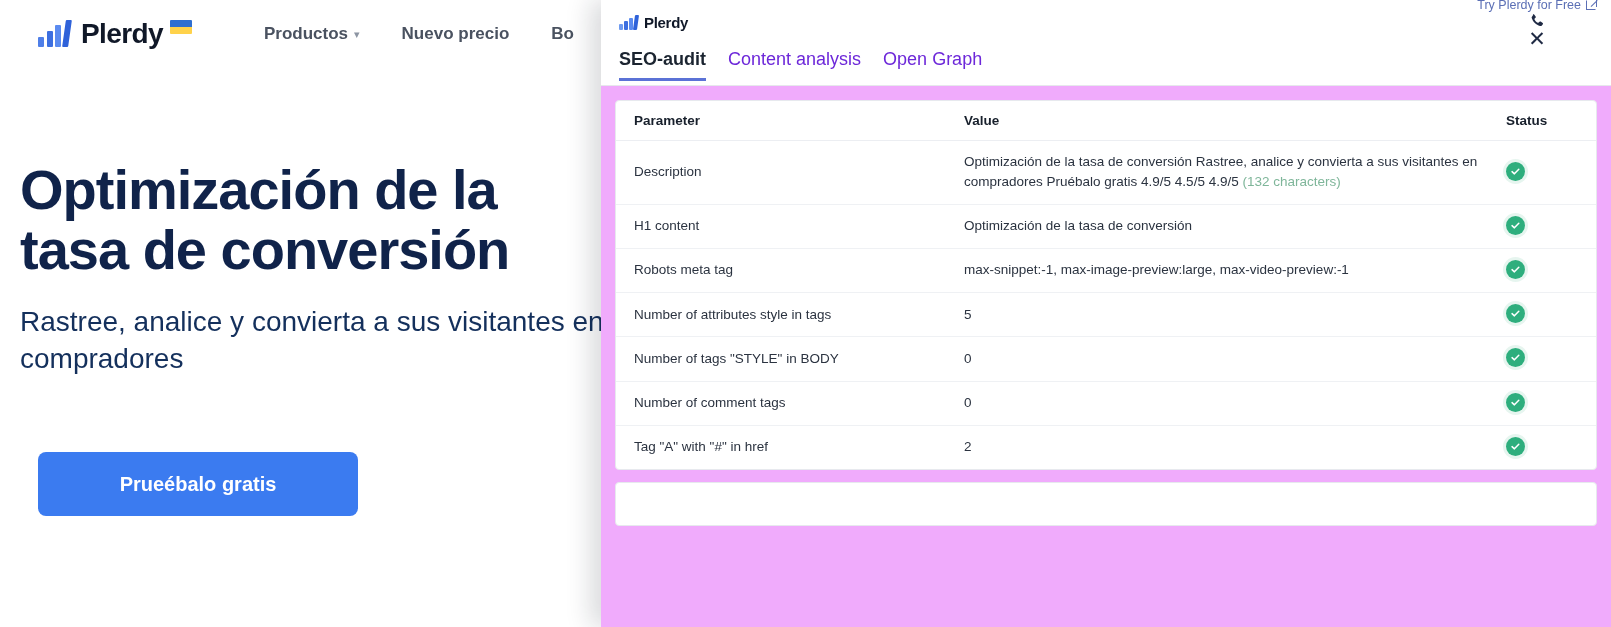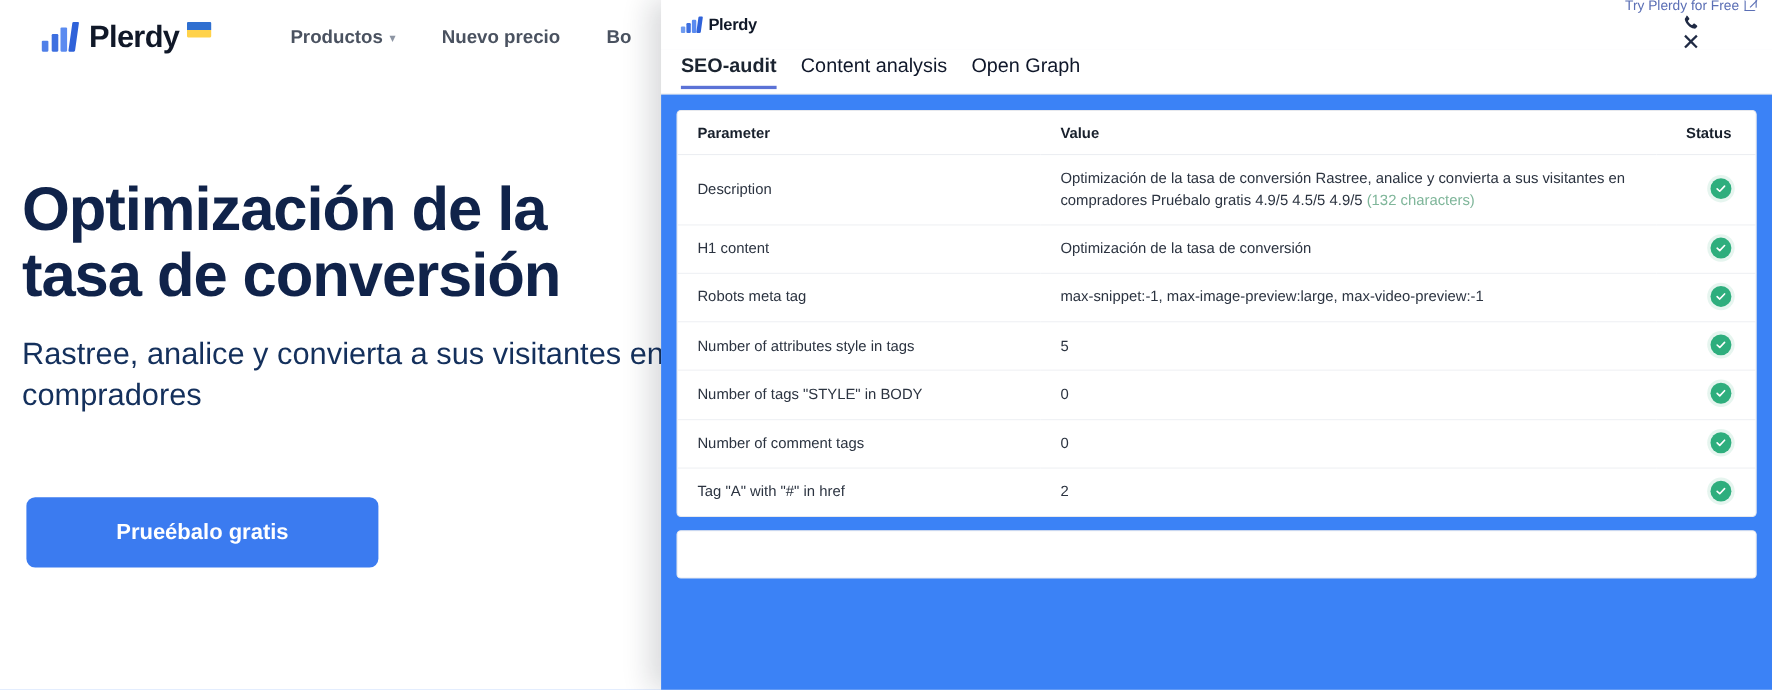--- a/index.html
+++ b/index.html
@@ -43,21 +43,21 @@
   #hero{position:absolute;left:20px;top:160px;width:640px;}
   #hero h1{
     margin:0;font-size:56px;line-height:1.08;font-weight:bold;
     color:#10234a;letter-spacing:-1px;
   }
   #hero p{
     margin:22px 0 0 0;font-size:28px;line-height:1.34;color:#14305c;
     font-weight:normal;
   }
   #cta{
-    position:absolute;left:24px;top:452px;width:320px;height:64px;
+    position:absolute;left:38px;top:452px;width:320px;height:64px;
     background:#3b7bf0;border-radius:8px;display:flex;align-items:center;
     justify-content:center;color:#fff;font-size:20px;font-weight:bold;
     border:none;cursor:pointer;
   }
 
   
   #panel{
     position:absolute;left:601px;top:0;width:1010px;height:627px;
     background:#f5f6f8;
     box-shadow:-10px 0 24px rgba(16,24,40,.16);
@@ -96,46 +96,46 @@
   #phone-btn{width:18px;height:18px;cursor:pointer;color:#1f2a44;}
   #close-btn{width:18px;height:18px;cursor:pointer;color:#1f2a44;
              display:flex;align-items:center;justify-content:center;
              font-size:21px;line-height:1;font-weight:300;}
 
   #tabs{
     height:40px;background:#fff;display:flex;align-items:center;
     padding-left:18px;gap:22px;border-bottom:1px solid #e6e8ec;
   }
   .tab{
-    font-size:18px;color:#0f172a;padding-bottom:8px;cursor:pointer;
+    font-size:18px;color:#6d28d9;padding-bottom:8px;cursor:pointer;
     border-bottom:3px solid transparent;white-space:nowrap;
   }
   .tab.active{color:#1b2430;font-weight:bold;border-bottom-color:#5b72d6;}
 
   #panel-body{
     height:calc(627px - 45px - 40px);overflow:hidden;padding:14px 14px 0 14px;
-    box-sizing:border-box;background:#3b82f6;
+    box-sizing:border-box;background:#f0abfc;
   }
   .card{
     background:#fff;border:1px solid #e7e9ee;border-radius:4px;
   }
   table{border-collapse:collapse;width:100%;table-layout:fixed;}
   th{
     text-align:left;font-size:13.5px;font-weight:bold;color:#18202c;
     padding:12px 0 12px 18px;border-bottom:1px solid #eceef2;
   }
   td{
     font-size:13.5px;color:#2b3340;padding:11px 0 11px 18px;
     border-bottom:1px solid #eff1f4;vertical-align:middle;line-height:1.5;
   }
   tr:last-child td{border-bottom:none;}
   col.c-param{width:330px;}
   col.c-value{width:auto;}
   col.c-status{width:90px;}
-  th.status-h,td.status-c{text-align:right;padding-right:22px;padding-left:0;}
+  th.status-h,td.status-c{text-align:left;padding-right:22px;padding-left:0;}
   .muted{color:#7fb69a;}
   .check{
     display:inline-flex;align-items:center;justify-content:center;
     width:19px;height:19px;border-radius:50%;background:#2eae7d;
     box-shadow:0 0 0 3px rgba(46,174,125,.12);
   }
   .check svg{display:block;}
 
   #bottom-card{
     margin-top:12px;background:#fff;border:1px solid #e7e9ee;border-radius:4px;

